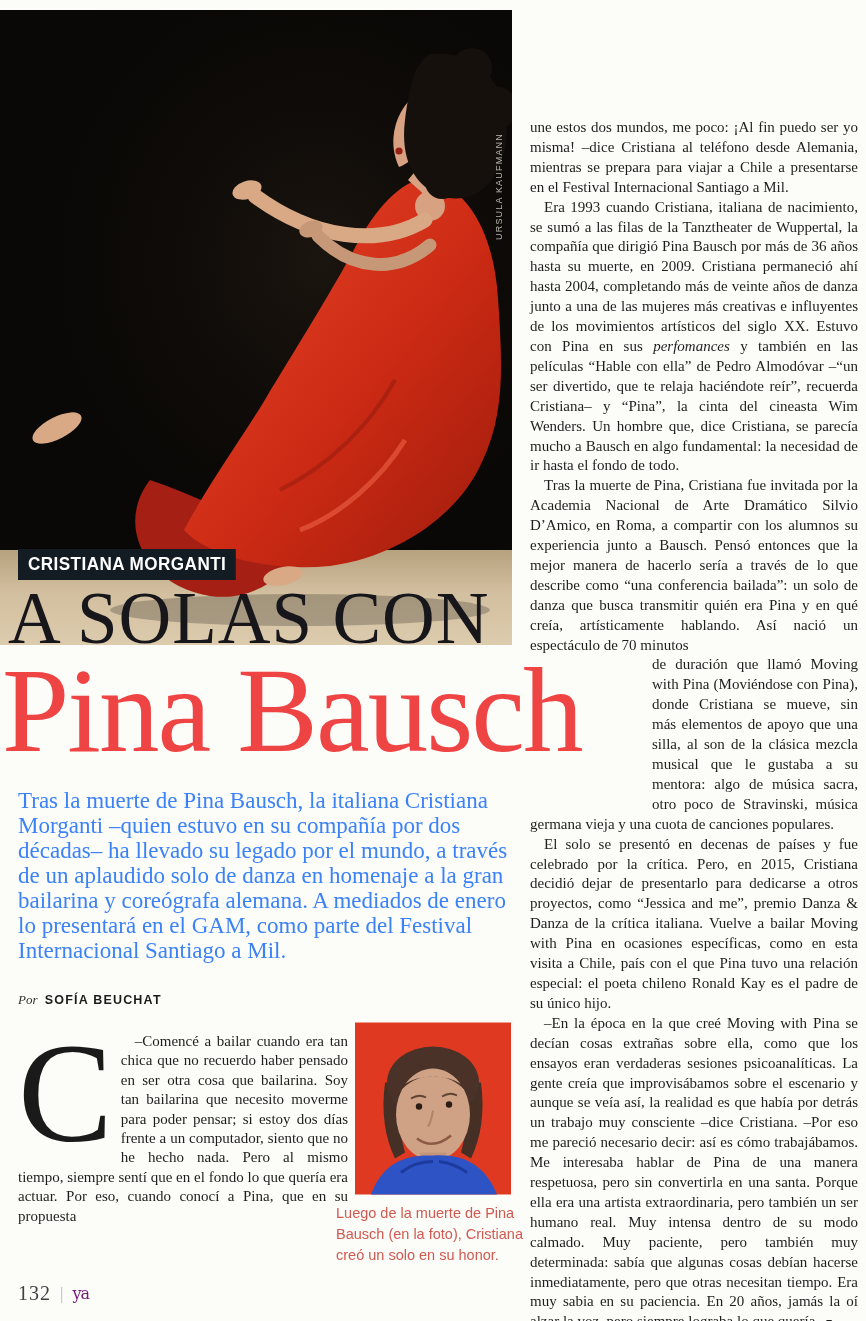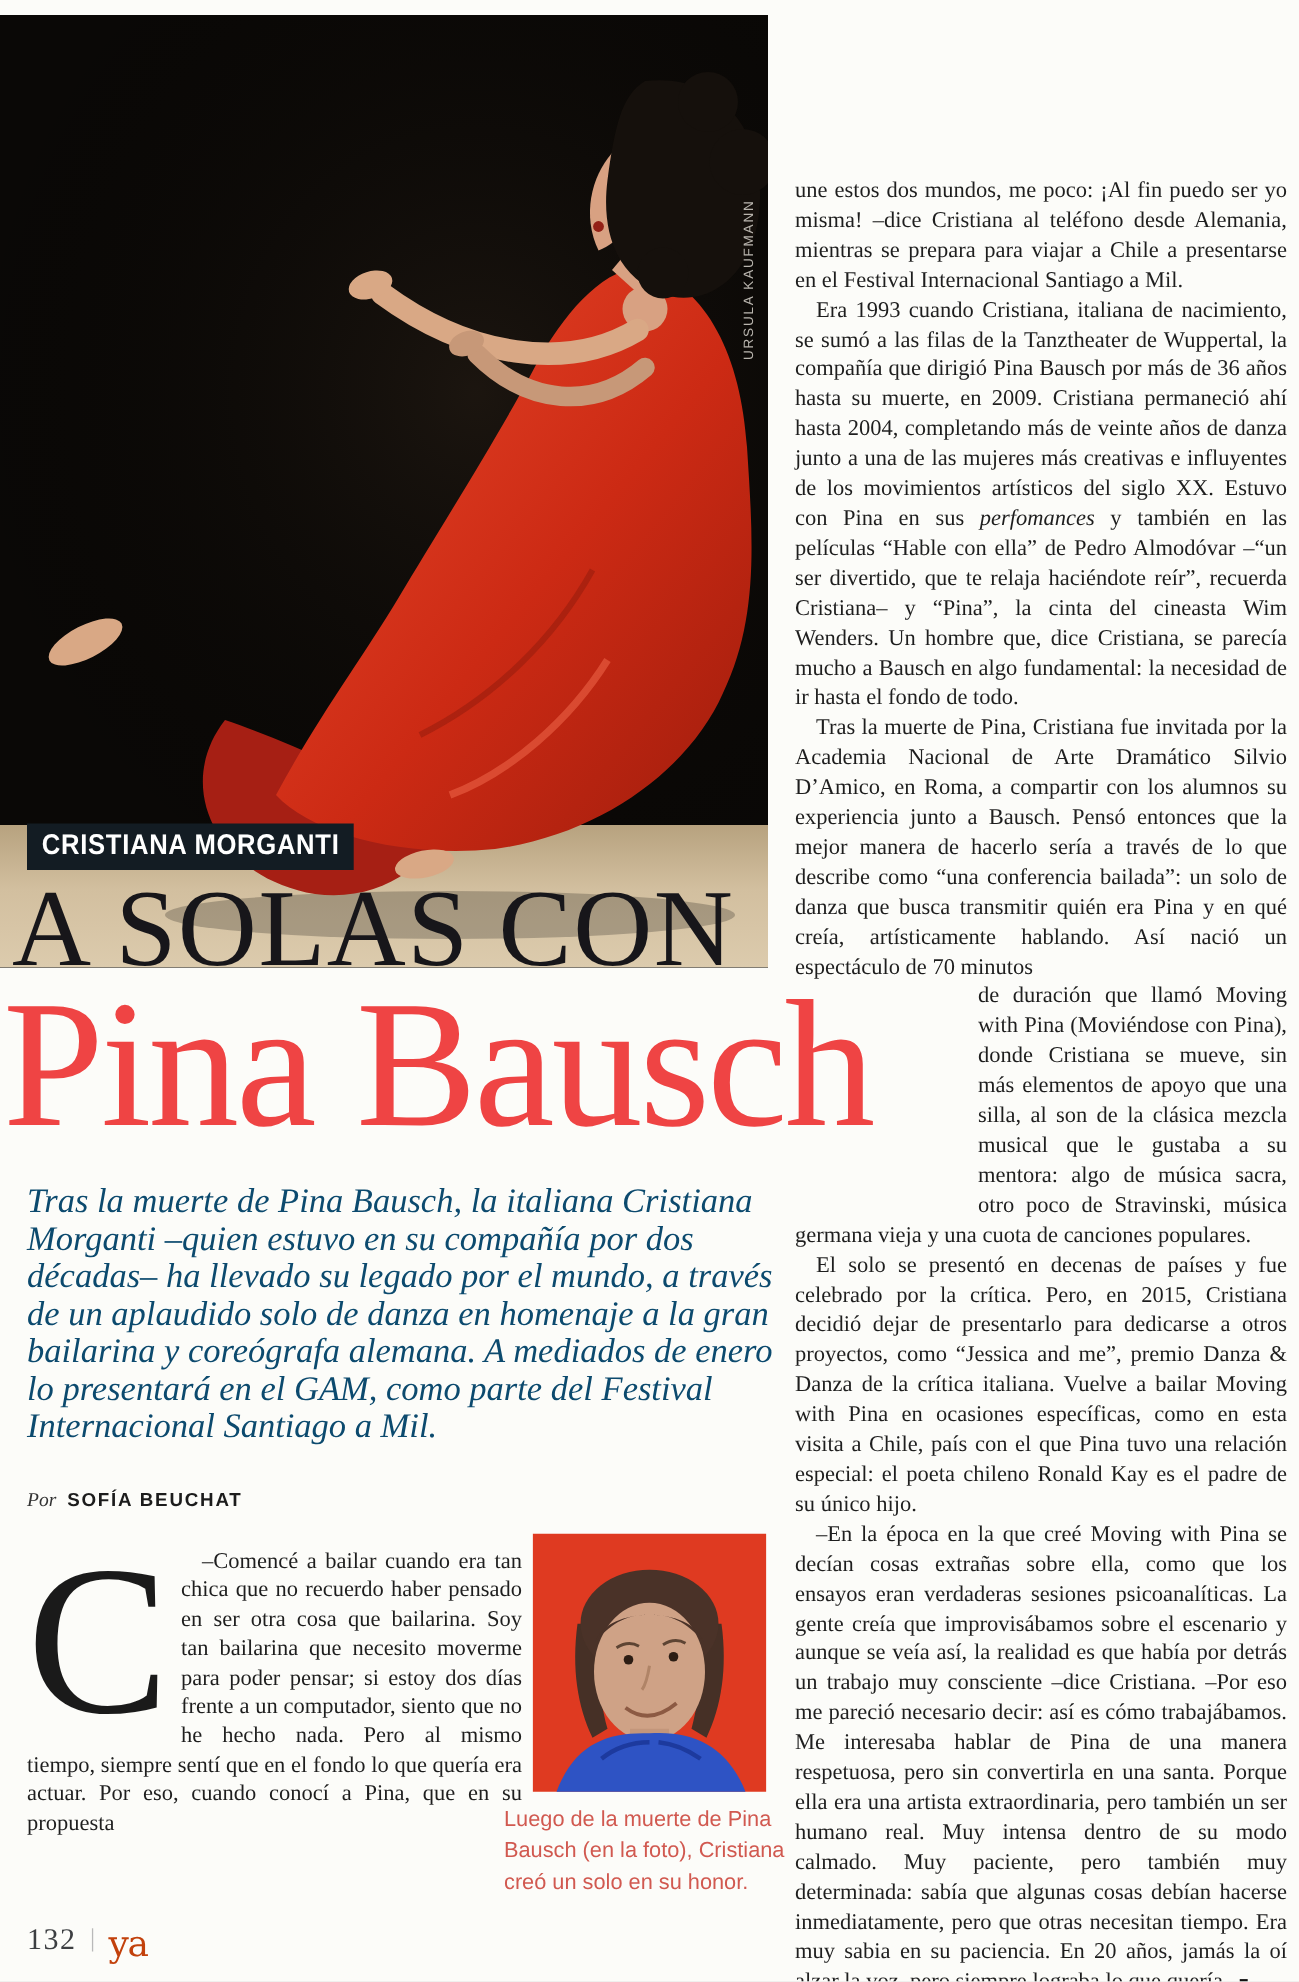--- a/index.html
+++ b/index.html
@@ -19,21 +19,21 @@
         font-family:"Liberation Sans",sans-serif;font-weight:700;font-size:19px;
         letter-spacing:.5px;padding:4px 11px 5px;transform:scaleX(.9);transform-origin:left center;
         white-space:nowrap;}
   .headline1{position:absolute;left:8px;top:582px;width:520px;
         font-size:73px;line-height:1;letter-spacing:1px;color:#17161a;white-space:nowrap;}
   .headline2{position:absolute;left:2px;top:650px;width:700px;
         font-size:121px;line-height:1;letter-spacing:-2px;color:#ef4444;white-space:nowrap;}
 
   
   .deck{position:absolute;left:18px;top:788px;width:502px;
-        font-style:italic;font-size:23px;line-height:25px;color:#0c4a6e;}
+        font-size:23px;line-height:25px;color:#3b82f6;}
   .byline{position:absolute;left:18px;top:992px;font-size:13px;}
   .byline .prefix{font-style:italic;color:#333;margin-right:4px;}
   .byline .author{font-family:"Liberation Sans",sans-serif;font-weight:700;
         letter-spacing:1.2px;color:#1c1c1c;font-size:12.5px;}
 
   
   .col{font-size:15px;line-height:19.9px;text-align:justify;hyphens:auto;}
   .col p{margin:0;text-indent:14px;}
   .col p.no-indent{text-indent:0;}
   .left-col{position:absolute;left:18px;top:1032px;width:330px;line-height:19.4px;}
@@ -42,24 +42,24 @@
   .wrap-spacer{float:left;width:122px;height:140px;}
   .endmark{font-size:11px;letter-spacing:0;color:#111;margin-left:3px;}
 
   
   .inset-photo{position:absolute;left:355px;top:1022px;width:156px;height:173px;overflow:hidden;}
   .inset-photo svg{display:block;width:100%;height:100%;}
   .inset-caption{position:absolute;left:336px;top:1203px;width:194px;text-align:left;
         font-family:"Liberation Sans",sans-serif;font-size:14.5px;line-height:21px;color:#d15950;}
 
   
-  .footer{position:absolute;left:18px;top:1282px;display:flex;align-items:flex-start;gap:9px;}
+  .footer{position:absolute;left:18px;top:1282px;display:flex;align-items:center;gap:9px;}
   .footer .pageno{font-size:20px;color:#3d3f42;letter-spacing:1px;}
   .footer .sep{color:#b9b9b9;font-size:17px;}
-  .footer .brand{font-family:"DejaVu Serif",serif;font-size:24px;color:#c2410c;letter-spacing:-1px;}
+  .footer .brand{font-family:"DejaVu Serif",serif;font-size:16px;color:#701a75;letter-spacing:-1px;}
 </style>
 </head>
 <body>
 
 <div class="page">
 
   <div class="main-photo">
     <svg viewBox="0 0 512 635" aria-hidden="true">
       <defs>
         <linearGradient id="floorG" x1="0" y1="0" x2="0" y2="1">

